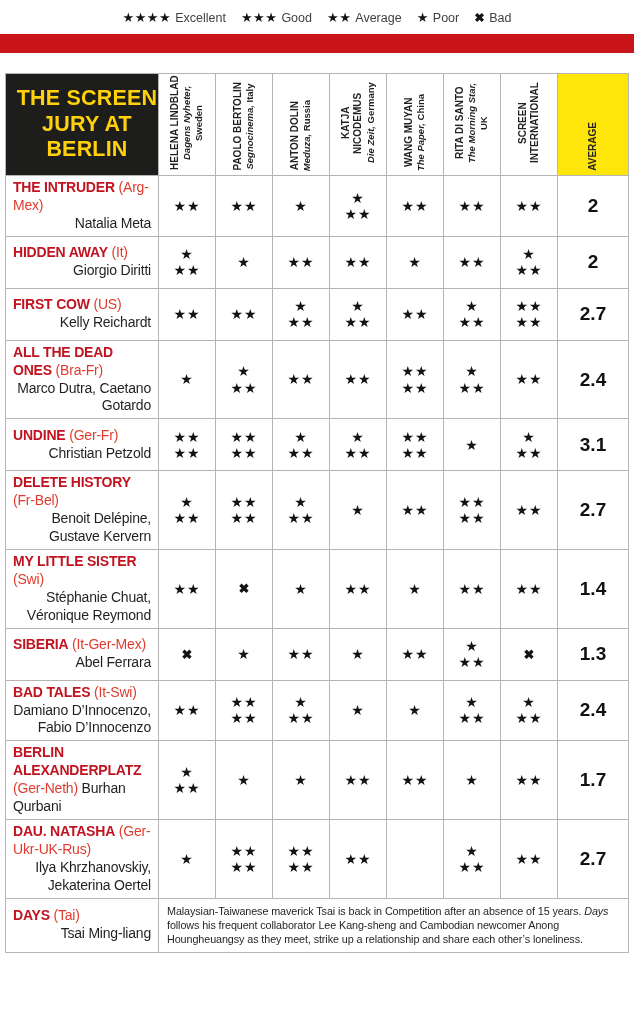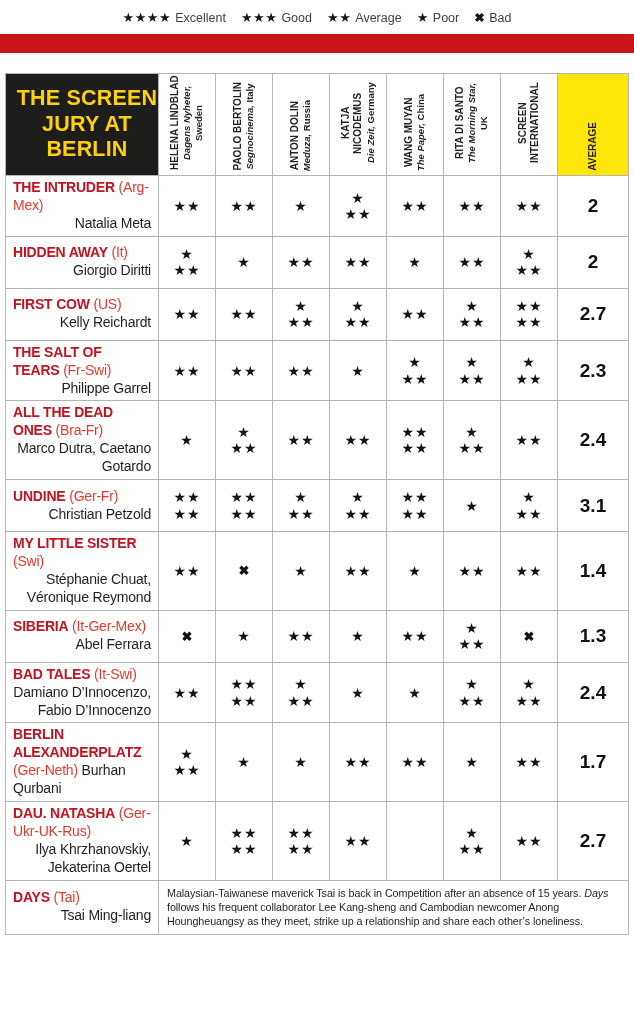--- a/index.html
+++ b/index.html
@@ -155,51 +155,51 @@
             <td class="stars">★★</td>
             <td class="stars">★★</td>
             <td class="stars">★<br>★★</td>
             <td class="stars">★<br>★★</td>
             <td class="stars">★★</td>
             <td class="stars">★<br>★★</td>
             <td class="stars">★★<br>★★</td>
             <td class="avg">2.7</td>
           </tr>
           <tr>
-            <td class="film"><span class="ftitle">THE SALT OF TEARS</span> <span class="fcountry">(Fr-Swi)</span><span class="fdir">Philippe Garrel</span></td>
-            <td class="stars">★★</td>
-            <td class="stars">★★</td>
-            <td class="stars">★★</td>
-            <td class="stars">★</td>
-            <td class="stars">★<br>★★</td>
-            <td class="stars">★<br>★★</td>
-            <td class="stars">★<br>★★</td>
-            <td class="avg">2.3</td>
-          </tr>
-          <tr>
             <td class="film"><span class="ftitle">ALL THE DEAD ONES</span> <span class="fcountry">(Bra-Fr)</span><span class="fdir">Marco Dutra, Caetano Gotardo</span></td>
             <td class="stars">★</td>
             <td class="stars">★<br>★★</td>
             <td class="stars">★★</td>
             <td class="stars">★★</td>
             <td class="stars">★★<br>★★</td>
             <td class="stars">★<br>★★</td>
             <td class="stars">★★</td>
             <td class="avg">2.4</td>
           </tr>
           <tr>
             <td class="film"><span class="ftitle">UNDINE</span> <span class="fcountry">(Ger-Fr)</span><span class="fdir">Christian Petzold</span></td>
             <td class="stars">★★<br>★★</td>
             <td class="stars">★★<br>★★</td>
             <td class="stars">★<br>★★</td>
             <td class="stars">★<br>★★</td>
             <td class="stars">★★<br>★★</td>
             <td class="stars">★</td>
             <td class="stars">★<br>★★</td>
             <td class="avg">3.1</td>
+          </tr>
+          <tr>
+            <td class="film"><span class="ftitle">DELETE HISTORY</span> <span class="fcountry">(Fr-Bel)</span><span class="fdir">Benoit Delépine, Gustave Kervern</span></td>
+            <td class="stars">★<br>★★</td>
+            <td class="stars">★★<br>★★</td>
+            <td class="stars">★<br>★★</td>
+            <td class="stars">★</td>
+            <td class="stars">★★</td>
+            <td class="stars">★★<br>★★</td>
+            <td class="stars">★★</td>
+            <td class="avg">2.7</td>
           </tr>
           <tr>
             <td class="film"><span class="ftitle">MY LITTLE SISTER</span> <span class="fcountry">(Swi)</span><span class="fdir">Stéphanie Chuat, Véronique Reymond</span></td>
             <td class="stars">★★</td>
             <td class="stars"><span class="xmark">✖</span></td>
             <td class="stars">★</td>
             <td class="stars">★★</td>
             <td class="stars">★</td>
             <td class="stars">★★</td>
             <td class="stars">★★</td>

